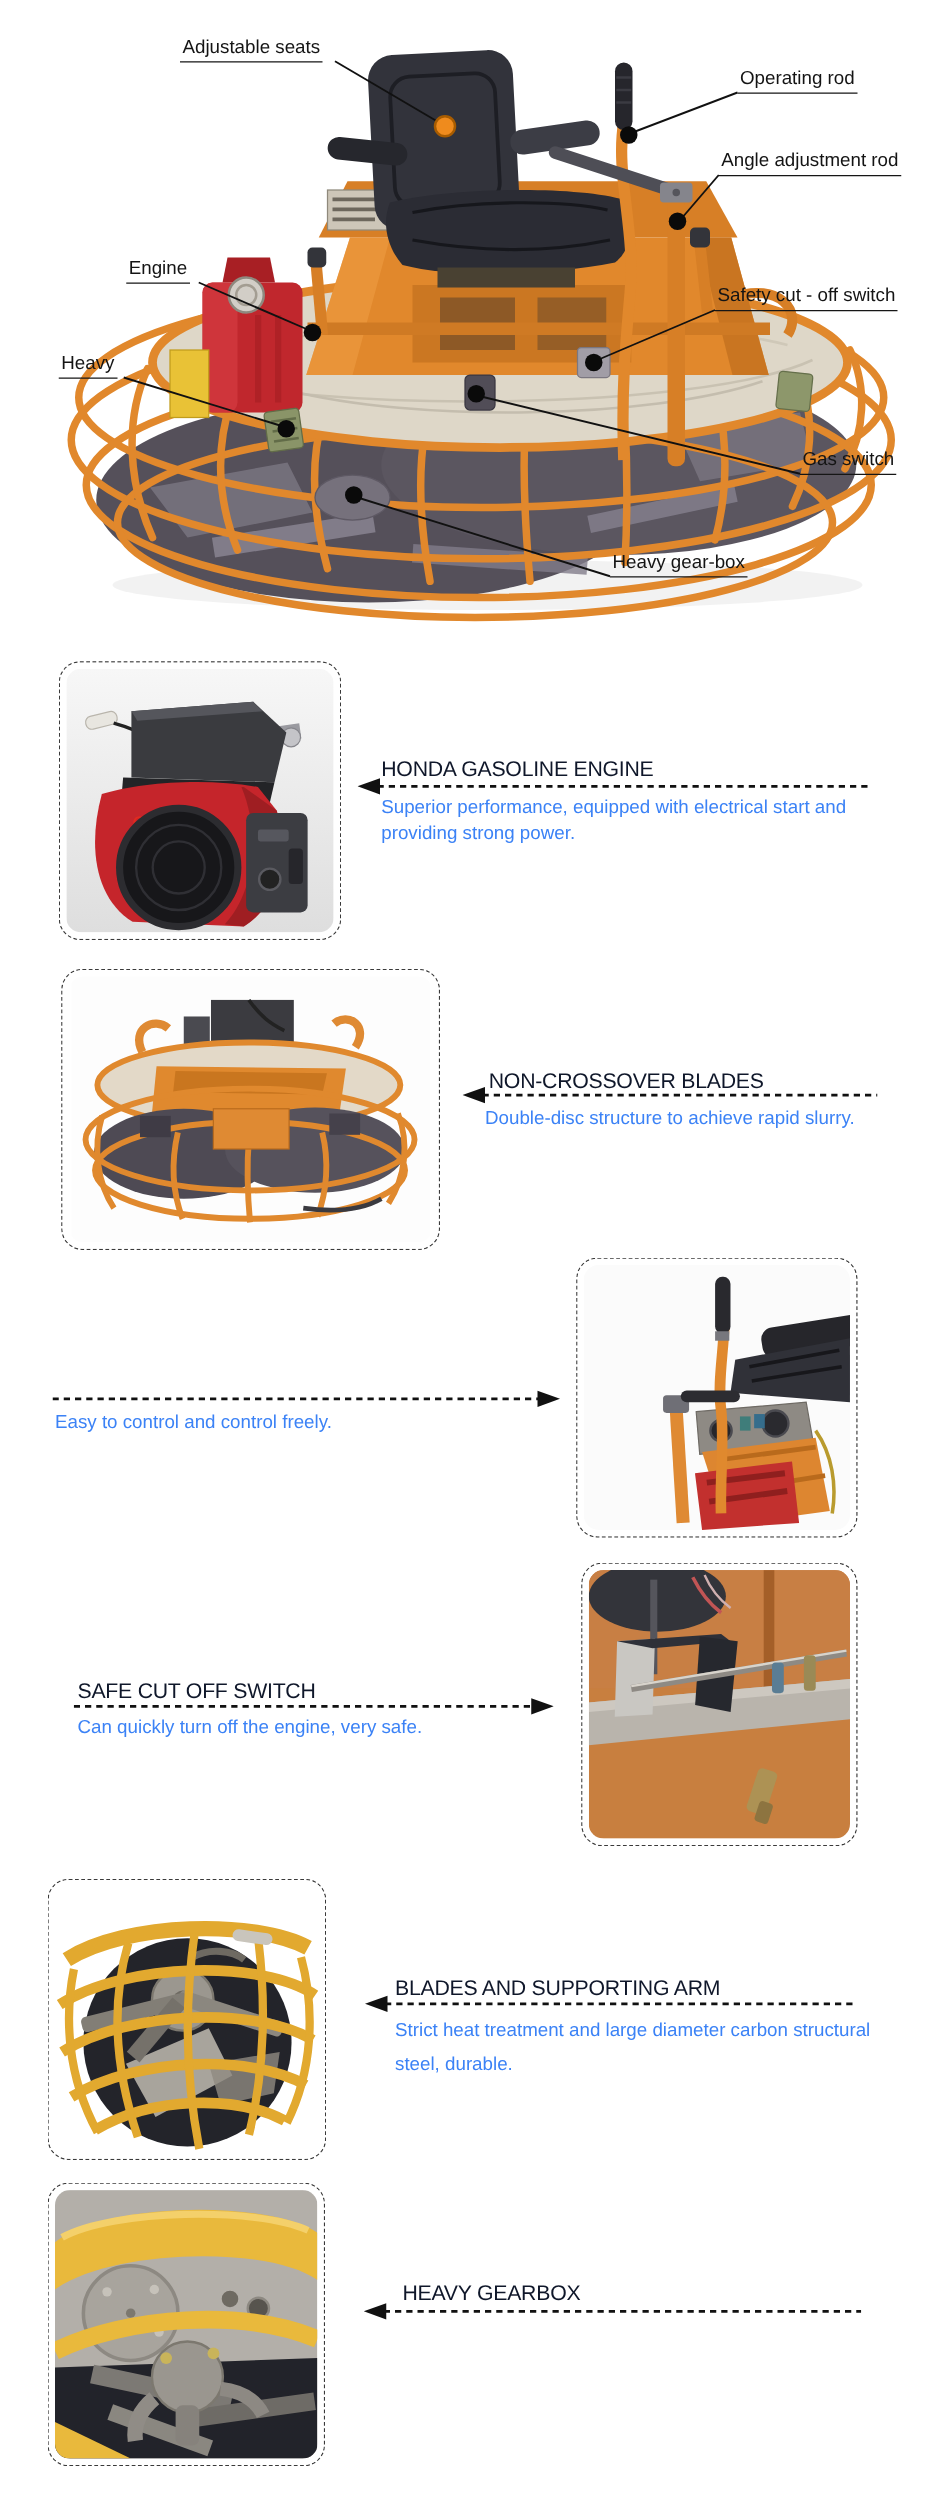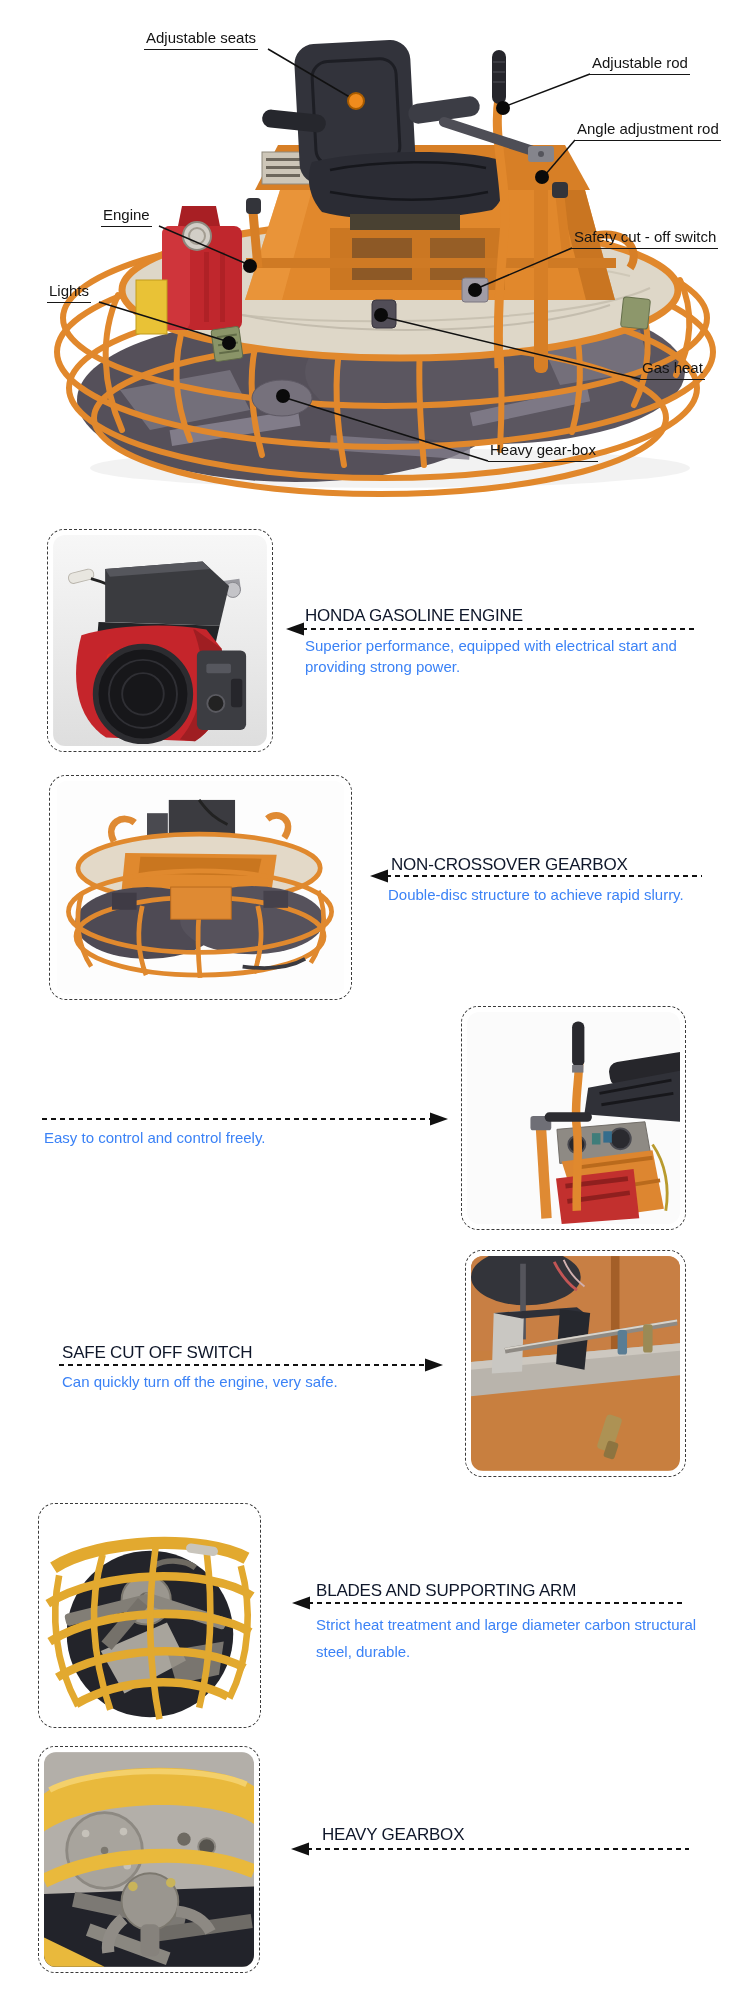--- a/index.html
+++ b/index.html
@@ -171,26 +171,26 @@
       <circle cx="503" cy="108" r="7" fill="#0a0a0a"></circle>
       <circle cx="542" cy="177" r="7" fill="#0a0a0a"></circle>
       <circle cx="250" cy="266" r="7" fill="#0a0a0a"></circle>
       <circle cx="475" cy="290" r="7" fill="#0a0a0a"></circle>
       <circle cx="229" cy="343" r="7" fill="#0a0a0a"></circle>
       <circle cx="381" cy="315" r="7" fill="#0a0a0a"></circle>
       <circle cx="283" cy="396" r="7" fill="#0a0a0a"></circle>
     </svg>
 
     <div class="callout" style="left:144px;top:30px;">Adjustable seats</div>
-    <div class="callout" style="left:590px;top:55px;">Adjustable rod</div>
+    <div class="callout" style="left:590px;top:55px;">Operating rod</div>
     <div class="callout" style="left:575px;top:121px;">Angle adjustment rod</div>
     <div class="callout" style="left:101px;top:207px;">Engine</div>
     <div class="callout" style="left:572px;top:229px;">Safety cut - off switch</div>
-    <div class="callout" style="left:47px;top:283px;">Lights</div>
-    <div class="callout" style="left:640px;top:360px;">Gas heat</div>
+    <div class="callout" style="left:47px;top:283px;">Heavy</div>
+    <div class="callout" style="left:640px;top:360px;">Gas switch</div>
     <div class="callout" style="left:488px;top:442px;">Heavy gear-box</div>
   </div>
 
   <div class="photo-box" style="left:47px;top:529px;width:226px;height:223px;">
     <div class="photo">
       <svg viewBox="0 0 226 223">
         <defs>
           <linearGradient id="g1" x1="0" y1="0" x2="0" y2="1">
             <stop offset="0" stop-color="#f7f7f7"></stop>
               <stop offset="1" stop-color="#dedede"></stop>
@@ -248,21 +248,21 @@
           <path d="M212,132 C218,156 216,182 208,203"></path>
           <path d="M276,116 C286,142 282,170 268,192"></path>
         </g>
         <rect x="120" y="112" width="64" height="34" fill="#df8a33" stroke="#b96a1c"></rect>
         <rect x="58" y="118" width="26" height="18" fill="#3f3b45"></rect>
         <rect x="218" y="116" width="26" height="18" fill="#45414b"></rect>
         <path d="M196,196 C226,200 248,196 262,188" stroke="#3a3a40" stroke-width="4" fill="none"></path>
       </svg>
     </div>
   </div>
-  <div class="feature-title" style="left:391px;top:855px;">NON-CROSSOVER GEARBOX</div>
+  <div class="feature-title" style="left:391px;top:855px;">NON-CROSSOVER BLADES</div>
   <svg class="arrow" style="left:370px;top:869px;" width="332" height="14">
     <polygon points="0,7 18,0.5 18,13.5" fill="#111"></polygon>
     <line x1="16" y1="7" x2="332" y2="7" stroke="#111" stroke-width="2.2" stroke-dasharray="5 4"></line>
   </svg>
   <div class="feature-desc" style="left:388px;top:884px;width:330px;">Double-disc structure to achieve rapid slurry.</div>
 
   <svg class="arrow" style="left:42px;top:1112px;" width="406" height="14">
     <polygon points="406,7 388,0.5 388,13.5" fill="#111"></polygon>
     <line x1="0" y1="7" x2="390" y2="7" stroke="#111" stroke-width="2.2" stroke-dasharray="5 4"></line>
   </svg>

